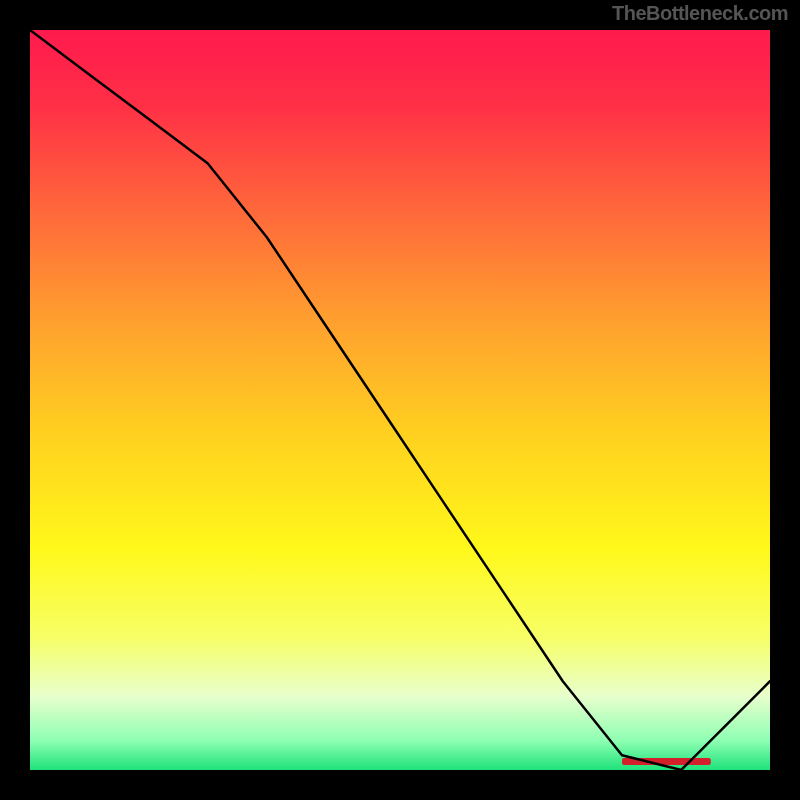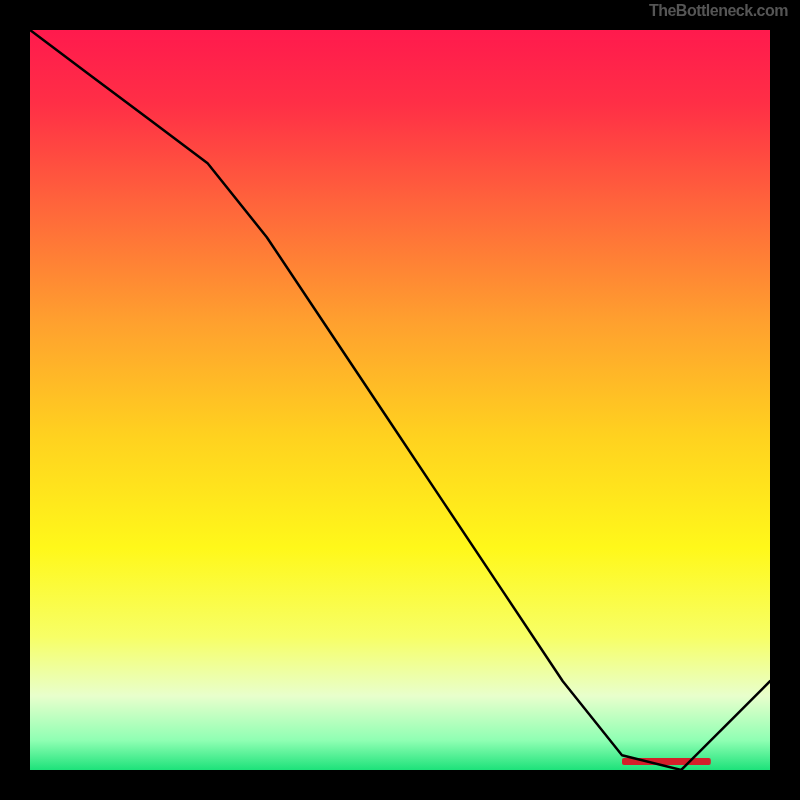--- a/index.html
+++ b/index.html
@@ -15,21 +15,21 @@
     position: relative;
     width: 800px;
     height: 800px;
     background: #000;
   }
   .watermark {
     position: absolute;
     top: 2px;
     right: 12px;
     color: #555;
-    font-size: 16px;
+    font-size: 20px;
     font-weight: bold;
     letter-spacing: -0.5px;
     z-index: 10;
   }
   .chart-wrap {
     position: absolute;
     left: 30px;
     top: 30px;
     width: 740px;
     height: 740px;

